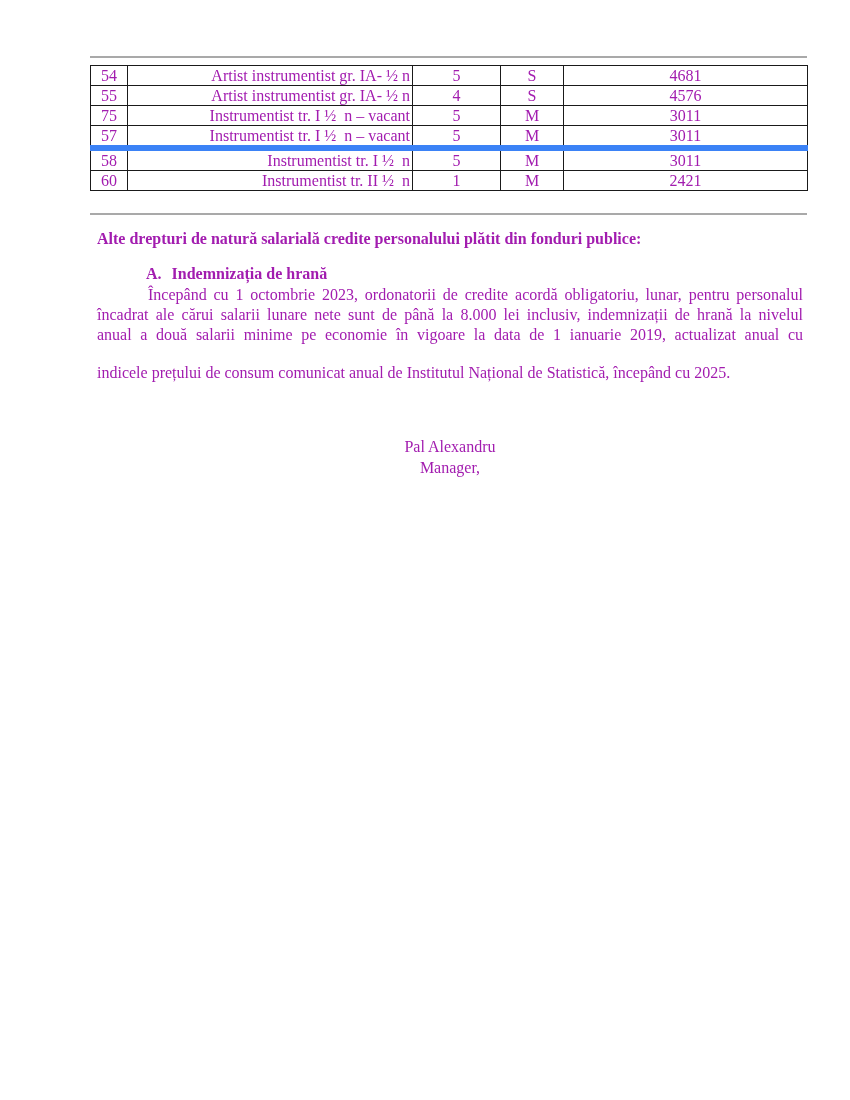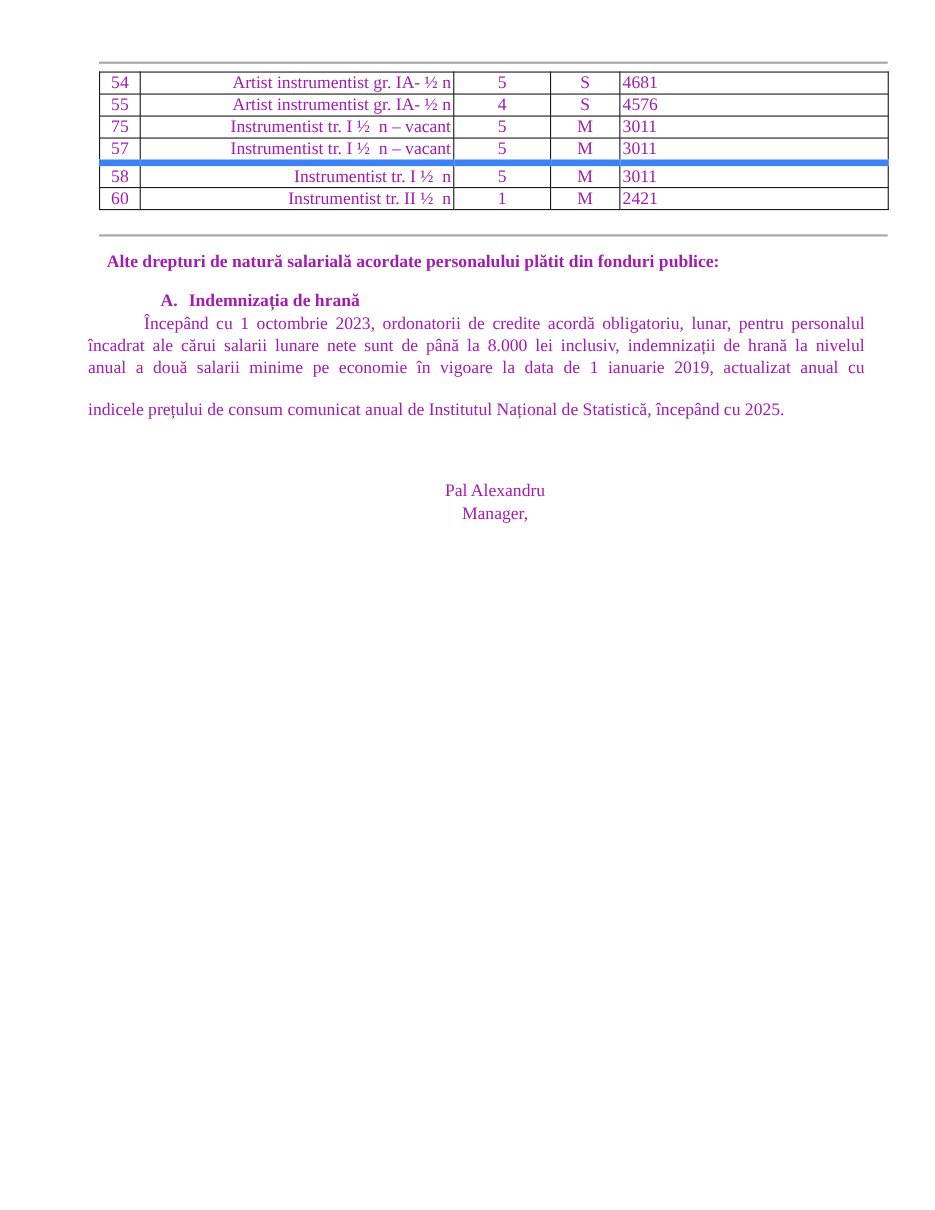--- a/index.html
+++ b/index.html
@@ -39,21 +39,21 @@
     height: 19px;
     line-height: 19px;
     padding: 0 2px;
     overflow: hidden;
     white-space: pre;
   }
   td.c-nr     { width: 37px;  text-align: center; }
   td.c-title  { width: 285px; text-align: right; padding-left: 8px; }
   td.c-count  { width: 88px;  text-align: center; }
   td.c-level  { width: 63px;  text-align: center; }
-  td.c-salary { width: 244px; text-align: left; padding-right: 7px;
+  td.c-salary { width: 244px; text-align: center; padding-right: 7px;
                 border-left: 2px solid #8c8c8c; }
   tr.gray-top td { border-top: 6px solid #3b82f6; }
 
   
   .section-heading {
     position: absolute;
     left: 97px;
     top: 229px;
     width: 710px;
     font-size: 16px;
@@ -64,21 +64,21 @@
     position: absolute;
     left: 146px;
     top: 264px;
     font-size: 16px;
     font-weight: bold;
     line-height: 20px;
   }
   .item-heading .item-label { margin-right: 10px; }
   .paragraph {
     position: absolute;
-    left: 80px;
+    left: 97px;
     top: 285px;
     width: 706px;
     font-size: 16px;
     line-height: 20px;
   }
   .paragraph .jline {
     text-align: justify;
     text-align-last: justify;
     white-space: normal;
   }
@@ -149,21 +149,21 @@
     <td class="c-title">Instrumentist tr. II ½  n</td>
     <td class="c-count">1</td>
     <td class="c-level">M</td>
     <td class="c-salary">2421</td>
   </tr>
 </tbody>
   </table>
 
   <div class="faint-rule bottom"></div>
 
-  <p class="section-heading">Alte drepturi de natură salarială acordate personalului plătit din fonduri publice:</p>
+  <p class="section-heading">Alte drepturi de natură salarială credite personalului plătit din fonduri publice:</p>
 
   <p class="item-heading"><span class="item-label">A.</span><span>Indemnizația de hrană</span></p>
 
   <div class="paragraph">
       <div class="jline first">Începând cu 1 octombrie 2023, ordonatorii de credite acordă obligatoriu, lunar, pentru personalul</div>
       <div class="jline">încadrat ale cărui salarii lunare nete sunt de până la 8.000 lei inclusiv, indemnizații de hrană la nivelul</div>
       <div class="jline">anual a două salarii minime pe economie în vigoare la data de 1 ianuarie 2019, actualizat anual cu</div>
       <div class="jline last">indicele prețului de consum comunicat anual de Institutul Național de Statistică, începând cu 2025.</div>
     </div>
 

